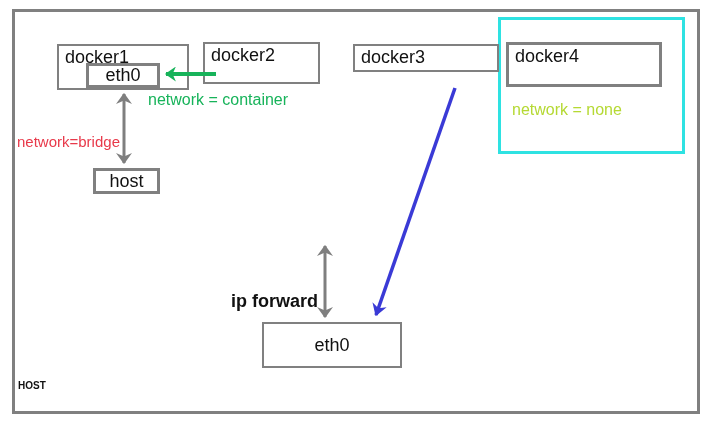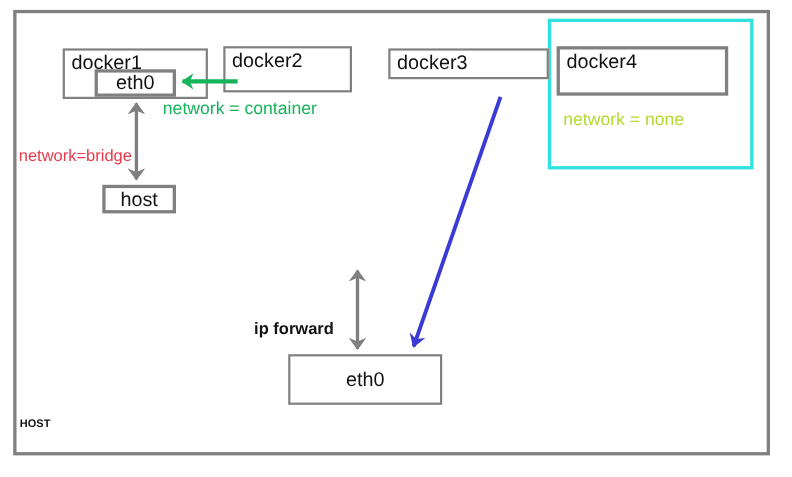--- a/index.html
+++ b/index.html
@@ -15,21 +15,21 @@
   .corner-lbl{position:absolute;top:1px;left:6px;white-space:nowrap;}
   .center-lbl{
     display:flex;align-items:center;justify-content:center;
     font-weight:normal;white-space:nowrap;
   }
   .ann{position:absolute;font-size:16px;white-space:nowrap;}
   .ann.red{color:#e8394a;font-size:15px;}
   .ann.green{color:#17b35a;}
   .ann.blue{color:#3a3ad6;}
   .ann.yellowgreen{color:#b5d933;}
-  .ann.black-bold{color:#111;font-weight:bold;font-size:15px;}
+  .ann.black-bold{color:#111;font-weight:bold;font-size:18px;}
   .host-box{
     position:absolute;left:12px;top:9px;width:688px;height:405px;
     border:3px solid #808080;background:#fff;box-sizing:border-box;
   }
   .host-label{position:absolute;left:18px;top:380px;font-size:10px;font-weight:bold;}
   .cyan-box{
     position:absolute;left:498px;top:17px;width:187px;height:137px;
     border:3px solid #2ee2e2;background:#fff;box-sizing:border-box;
   }
   svg.arrow-layer{position:absolute;left:0;top:0;z-index:10;pointer-events:none;}

